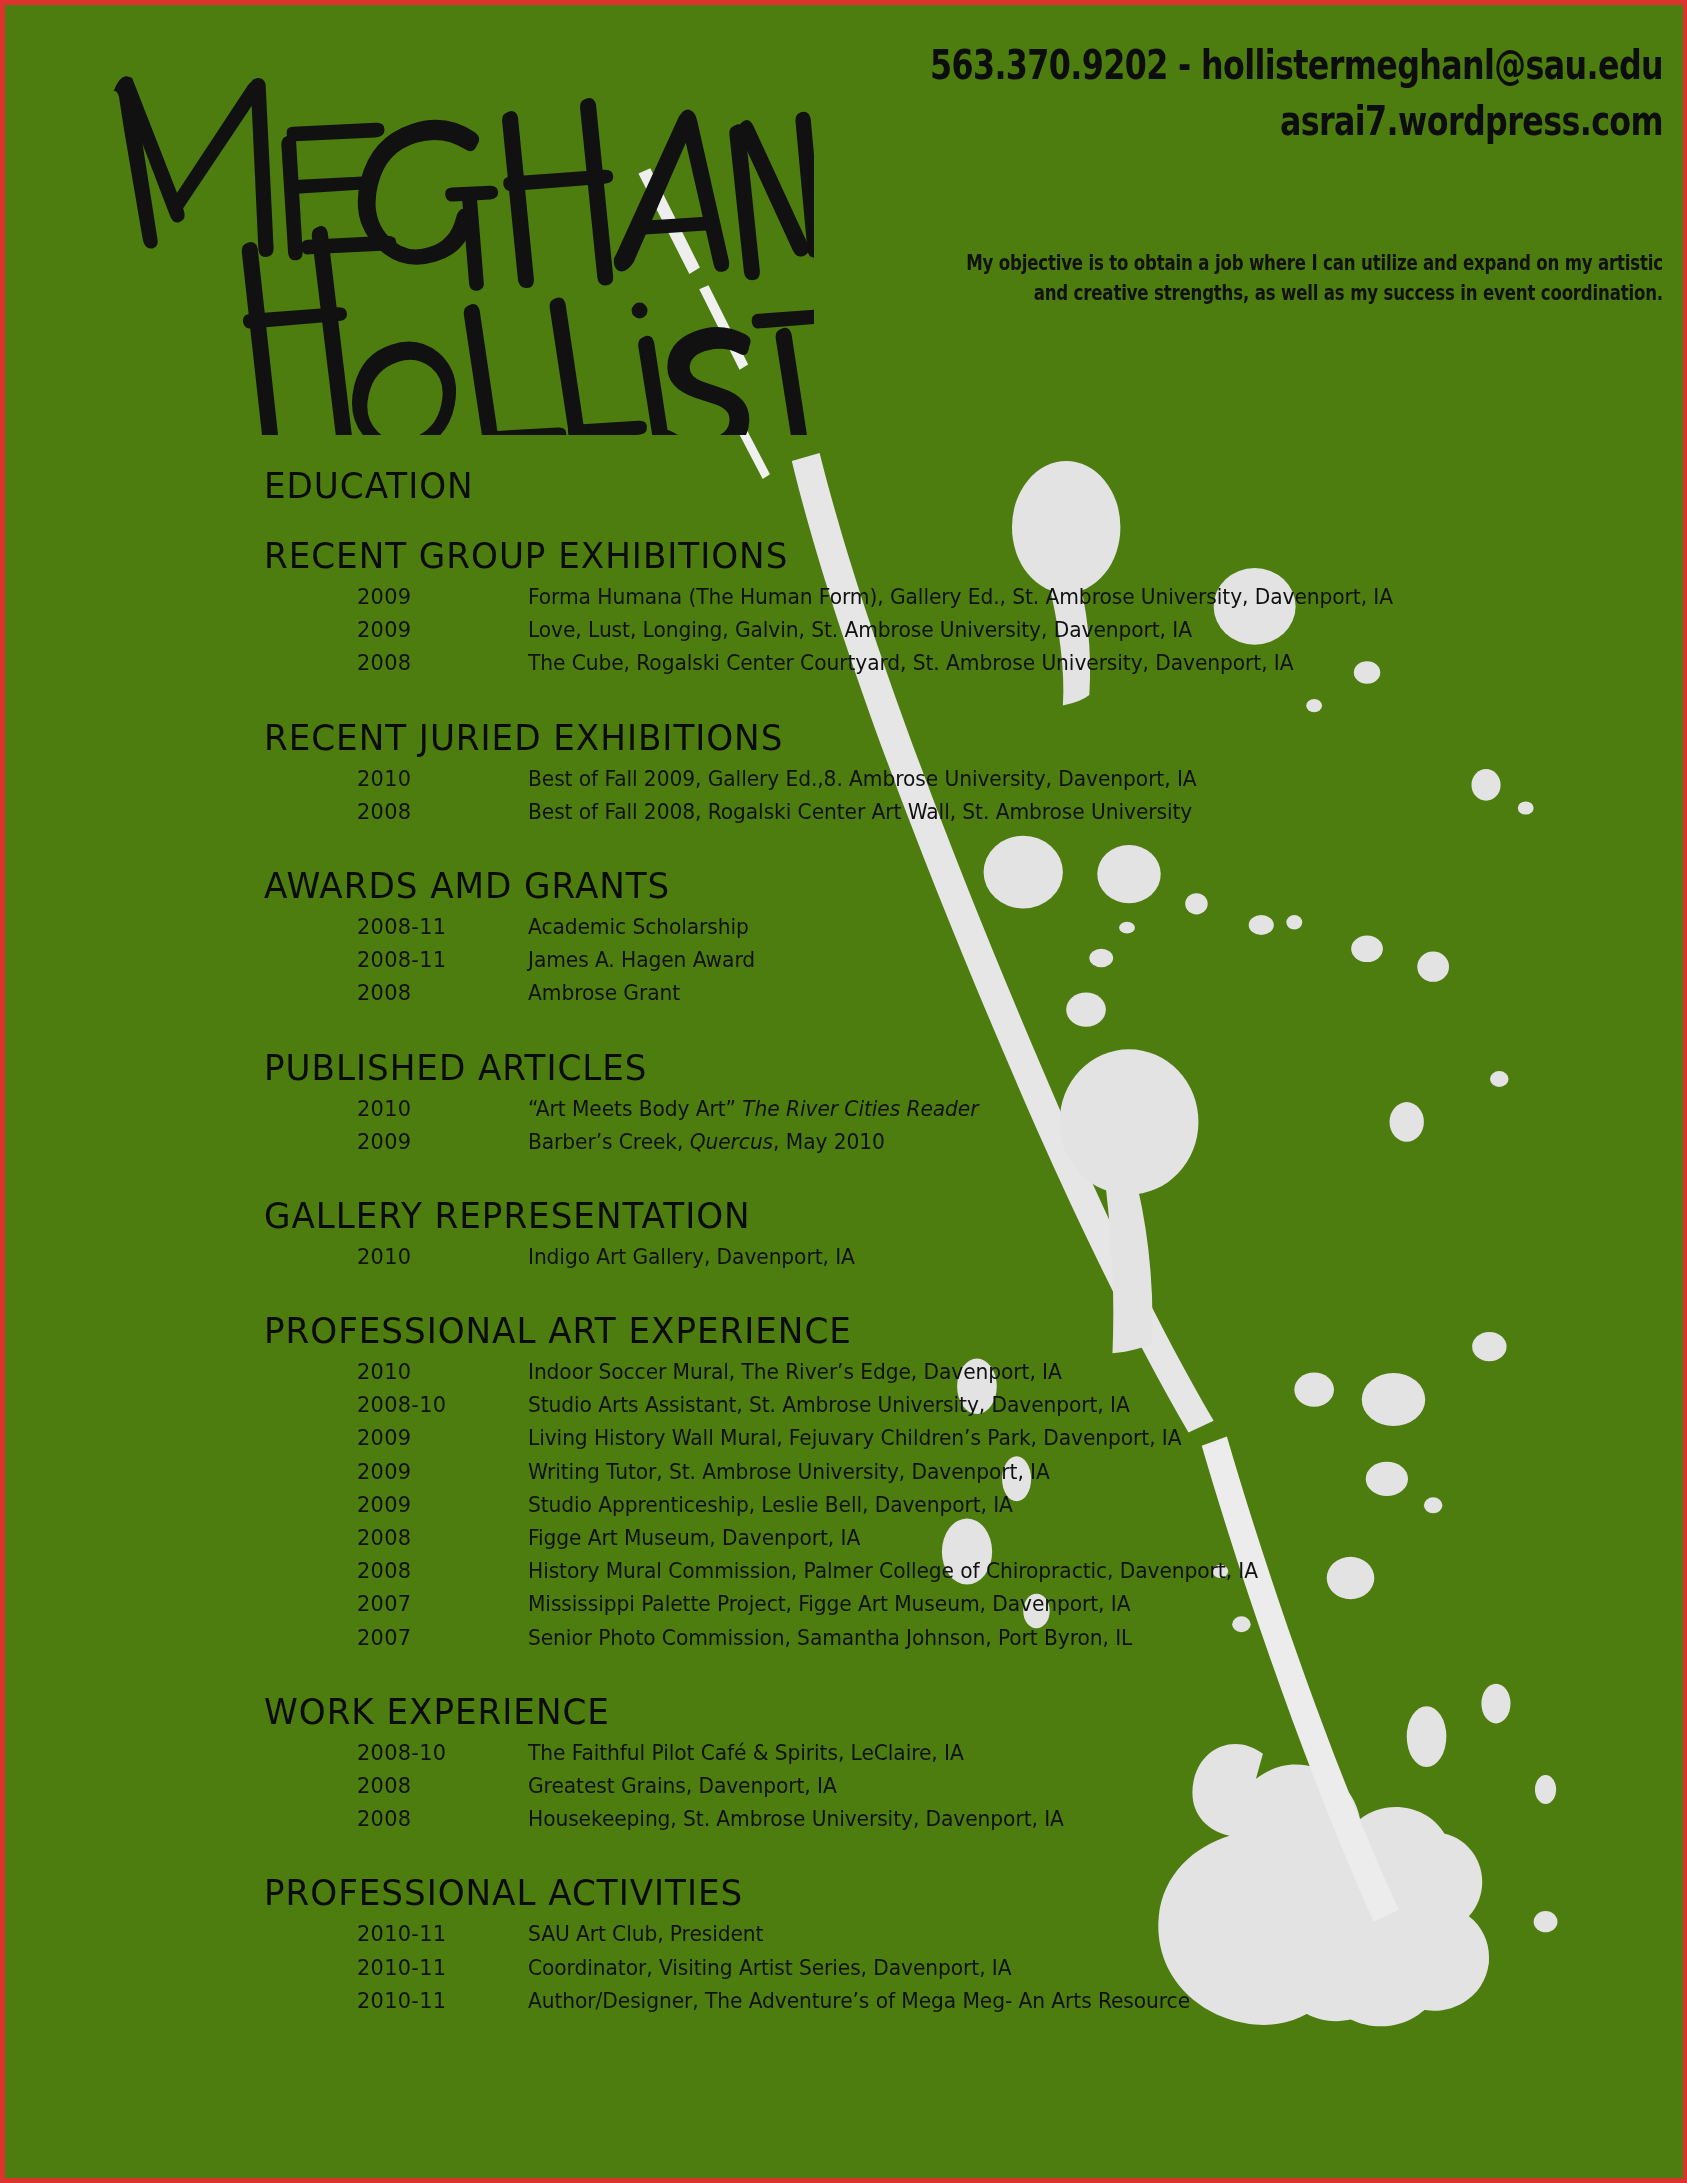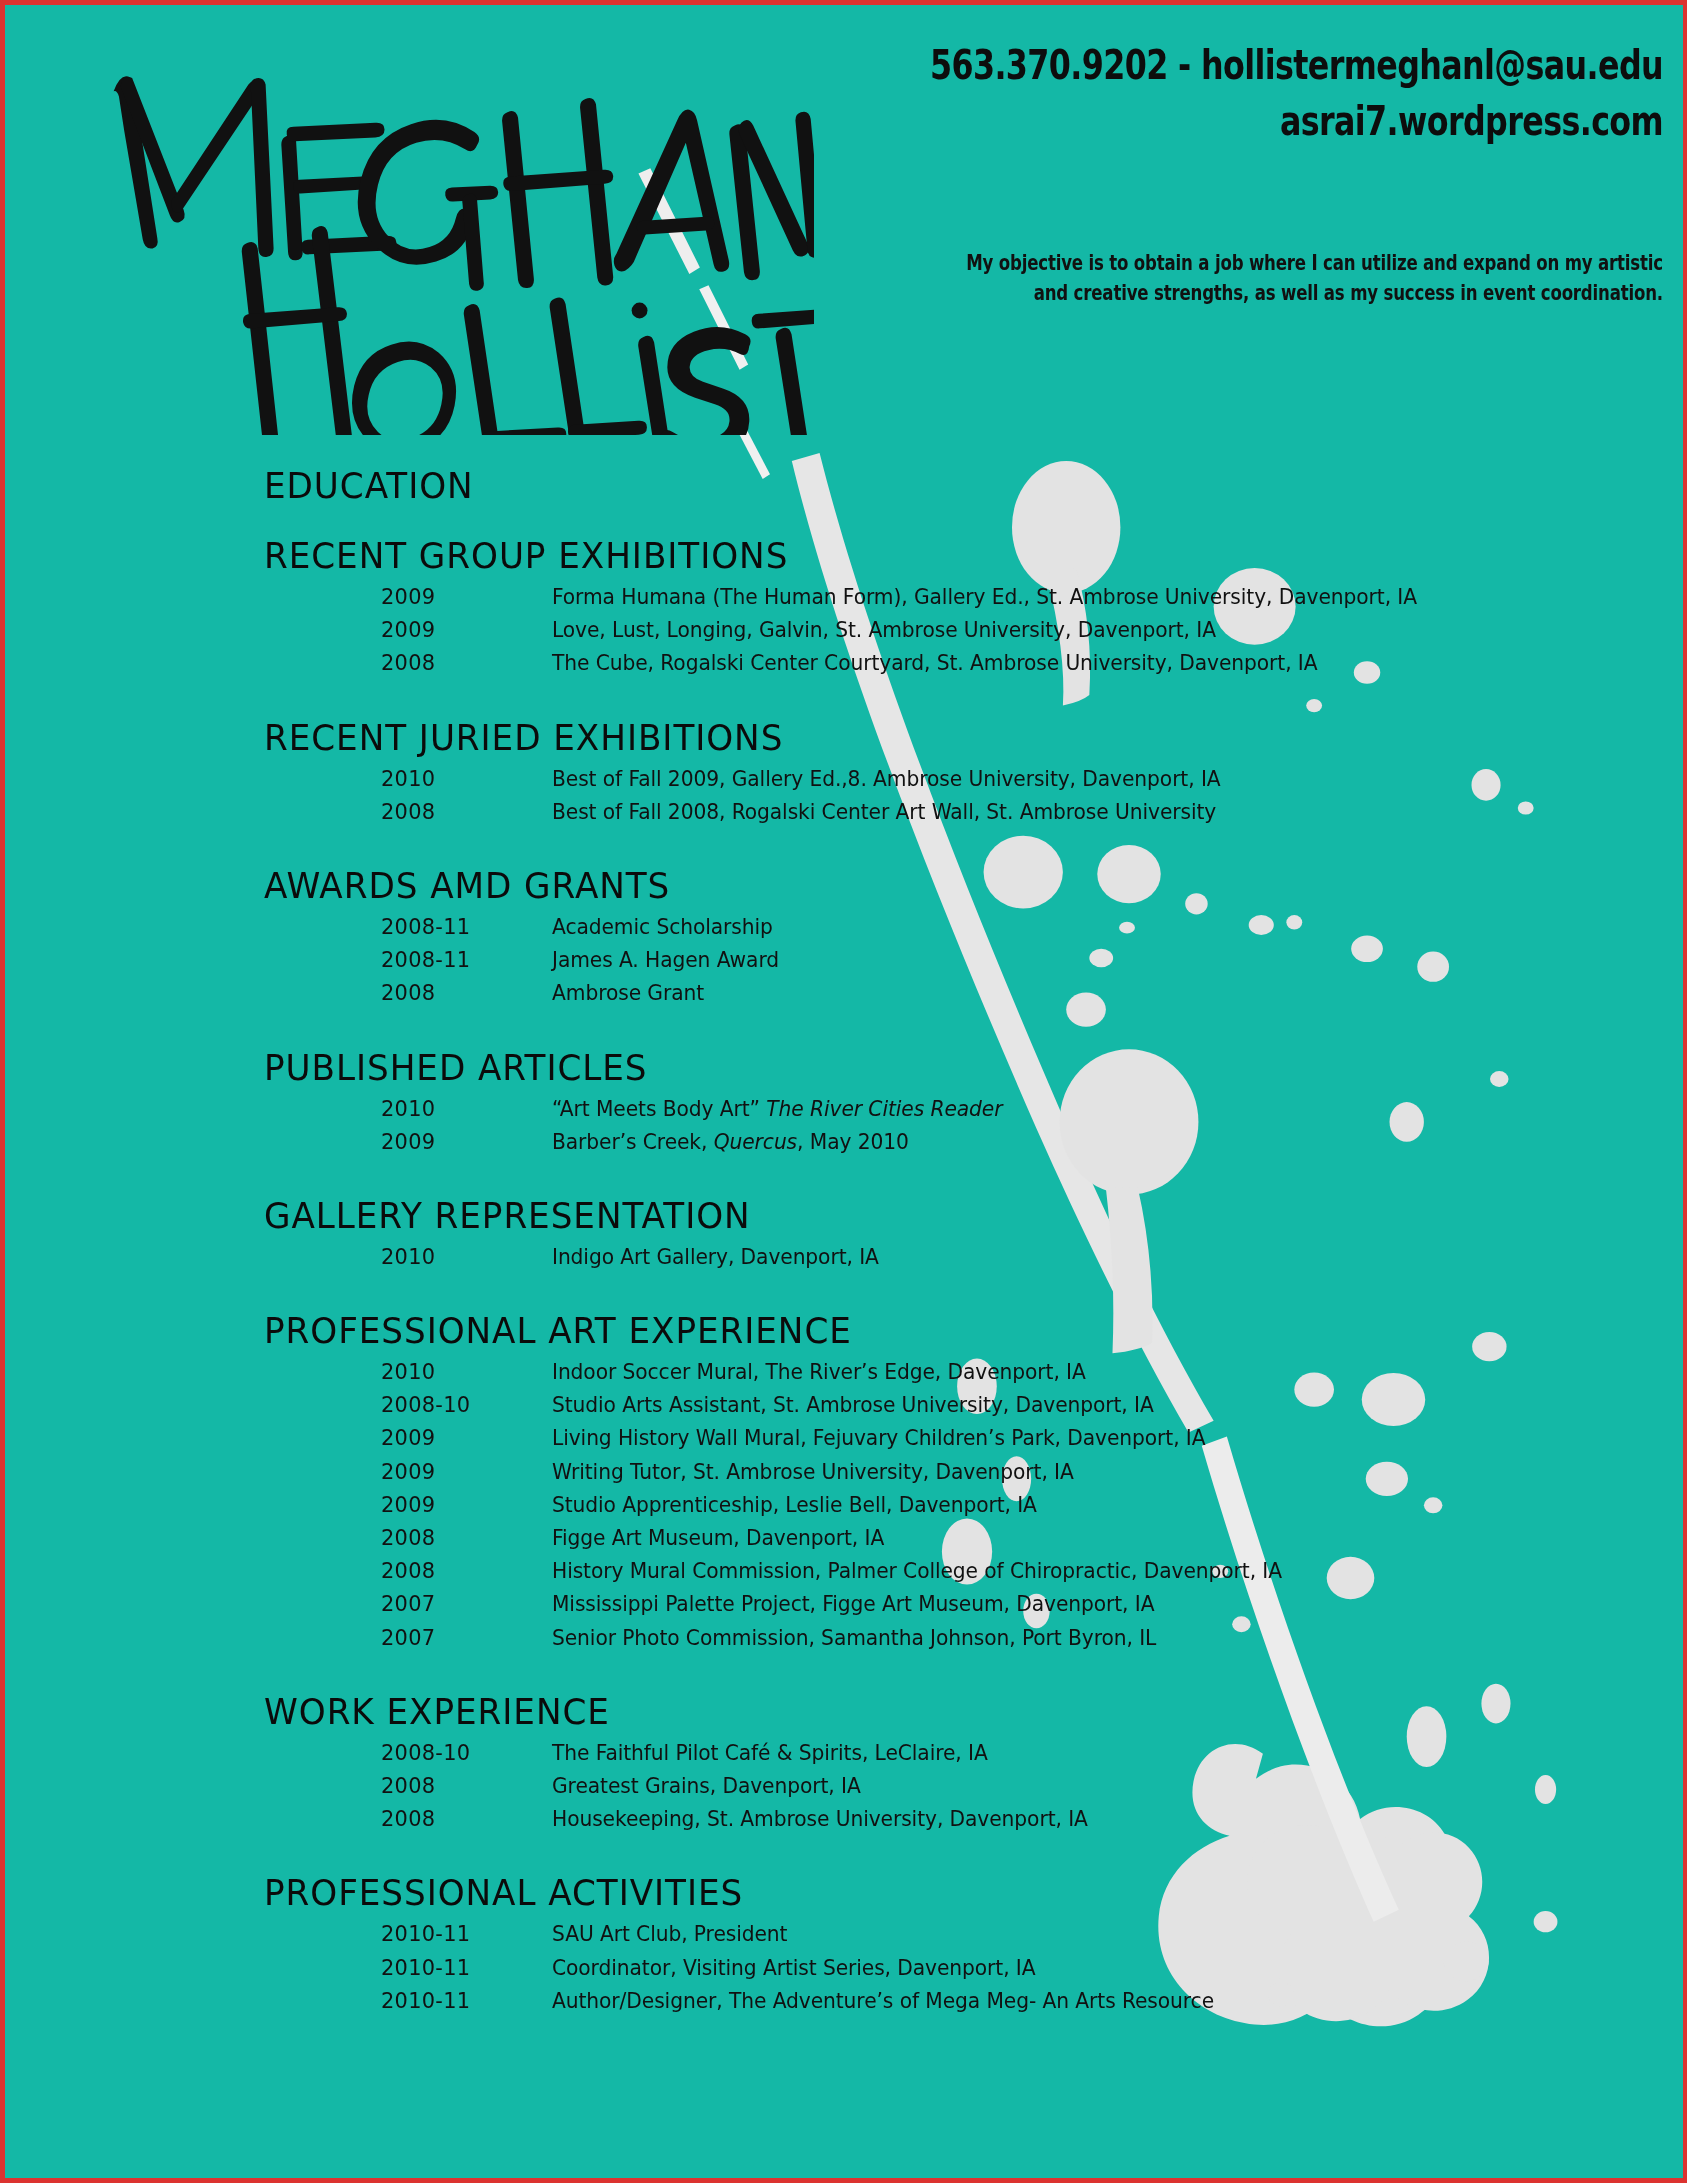--- a/index.html
+++ b/index.html
@@ -4,21 +4,21 @@
 <style>
   html, body {
     margin: 0;
     padding: 0;
     background: #ffffff;
   }
   #page {
     position: relative;
     width: 1688px;
     height: 2183px;
-    background: #14b8a6;
+    background: #4d7c0f;
     box-sizing: border-box;
     border: 5.3px solid #dc3330;
     overflow: hidden;
     font-family: "DejaVu Sans", sans-serif;
   }
   
   #splatter {
     position: absolute;
     left: 0; top: 0;
     width: 1688px;
@@ -112,21 +112,20 @@
     transform: scaleX(0.95);
     transform-origin: left center;
   }
   .entries { margin-top: 12px; }
   .entry {
     display: flex;
     align-items: center;
     line-height: 1.0;
     margin-bottom: 11.2px;
     white-space: nowrap;
-    padding-left: 24px;
   }
   .entry .year {
     width: 171px;
     min-width: 171px;
     margin-left: 352px;
     font-family: "DejaVu Sans", sans-serif;
     font-size: 22px;
     color: #111;
     letter-spacing: 0.3px;
     transform: scaleX(0.95);

